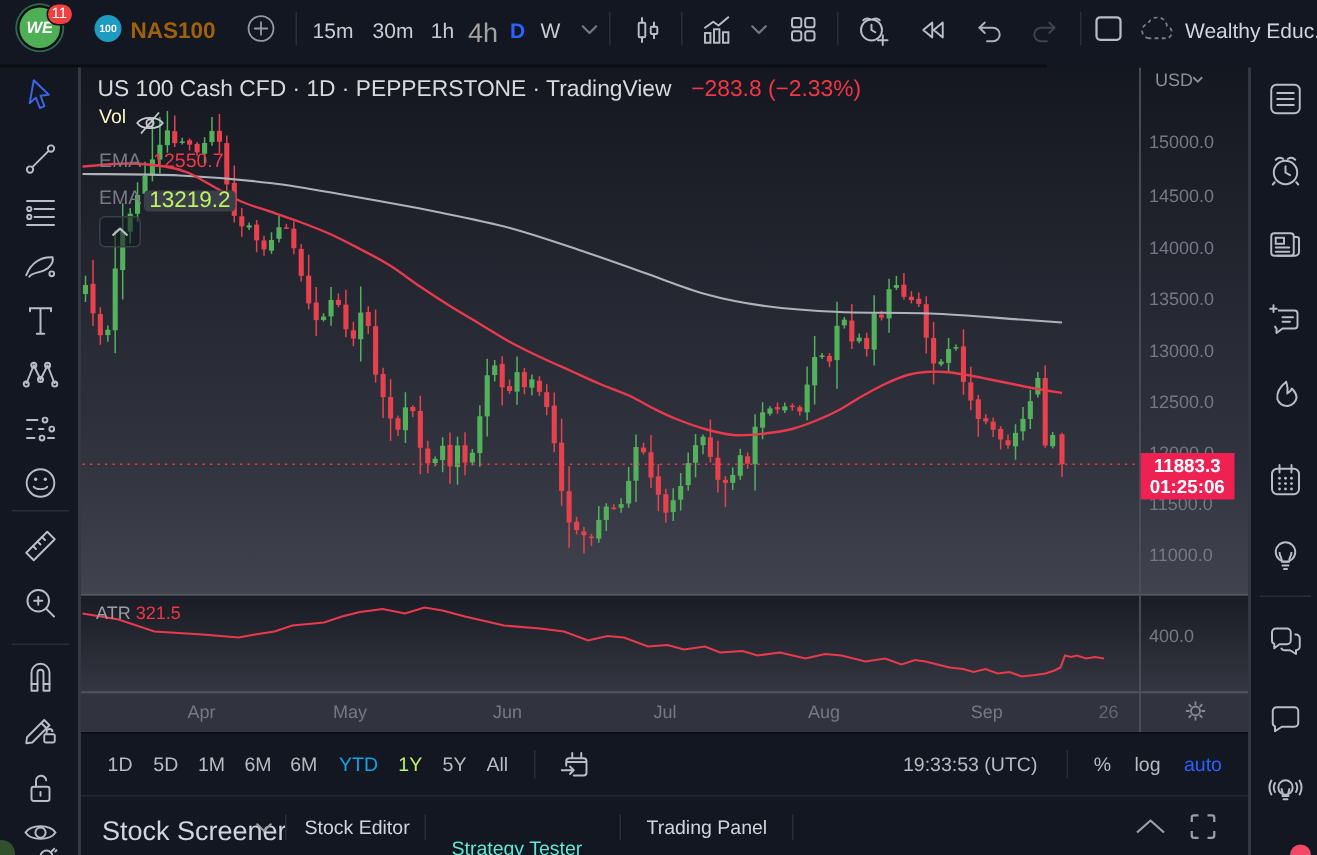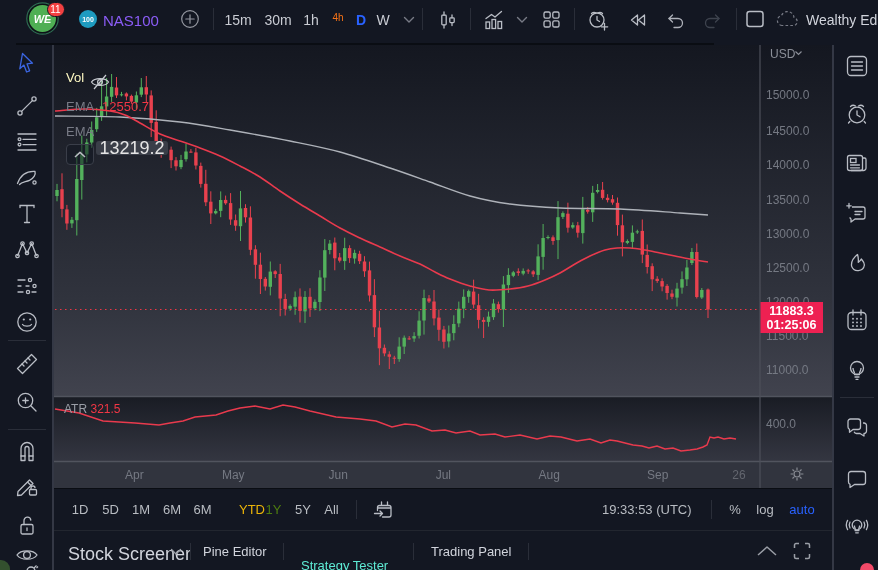--- a/index.html
+++ b/index.html
@@ -2,37 +2,37 @@
 <html><head><meta charset="utf-8"><style>
 *{margin:0;padding:0;box-sizing:border-box}
 html,body{width:878px;height:570px;background:#131722;font-family:"Liberation Sans",sans-serif;overflow:hidden}
 .abs{position:absolute}
 #page{position:relative;width:878px;height:570px}
 .ic{display:flex;align-items:center;justify-content:center}
 .vdiv{width:1px;background:#2a2e39}
 </style></head><body>
 <div id="page">
 
-<div class="abs" style="left:16px;top:0;width:698px;height:45px;background:#131722;border-bottom:2px solid #0a0d13">
+<div class="abs" style="left:0;top:0;width:698px;height:45px;background:#131722;border-bottom:2px solid #0a0d13">
       <div class="abs" style="left:13px;top:5px;width:27px;height:27px;border-radius:50%;background:#4faf54;box-shadow:0 0 0 1.6px #0d1117,0 0 0 2.8px #2e6b52"></div>
       <div class="abs" style="left:13px;top:5px;width:27px;height:27px;border-radius:50%;color:#fff;font-style:italic;font-weight:bold;font-size:11px;display:flex;align-items:center;justify-content:center">WE</div>
       <div class="abs" style="left:30.5px;top:2px;width:18px;height:15px;border-radius:8px;background:#f24041;border:1.5px solid #131722;color:#fff;font-size:10px;font-weight:normal;display:flex;align-items:center;justify-content:center">11</div>
       <div class="abs" style="left:63px;top:10px;width:18px;height:18px;border-radius:50%;background:#1e9bc0;color:#fff;font-size:7px;font-weight:bold;display:flex;align-items:center;justify-content:center">100</div>
-      <div class="abs" style="left:87px;top:12px;font-size:15px;font-weight:normal;color:#8b5cf6">NAS100</div>
+      <div class="abs" style="left:87px;top:12px;font-size:15px;font-weight:bold;color:#a16207">NAS100</div>
       <div class="abs ic" style="left:164px;top:9px">
         <svg width="20" height="20" viewBox="0 0 20 20" fill="none">
           <circle cx="10" cy="10" r="8.3" stroke="#9598a1" stroke-width="1.2" fill="none"></circle>
           <path d="M10 5.8 V14.2 M5.8 10 H14.2" stroke="#9598a1" stroke-width="1.2" stroke-linecap="round"></path>
         </svg>
       </div>
       <div class="abs vdiv" style="left:197px;top:8px;height:22px"></div>
       <div class="abs" style="left:222px;top:12px;transform:translateX(-50%);font-size:14px;font-weight:normal;color:#c9ccd3">15m</div>
       <div class="abs" style="left:262px;top:12px;transform:translateX(-50%);font-size:14px;font-weight:normal;color:#c9ccd3">30m</div>
       <div class="abs" style="left:295px;top:12px;transform:translateX(-50%);font-size:14px;font-weight:normal;color:#c9ccd3">1h</div>
-      <div class="abs" style="left:322px;top:12px;transform:translateX(-50%);font-size:10px;font-weight:normal;color:#f97316">4h</div>
+      <div class="abs" style="left:322px;top:12px;transform:translateX(-50%);font-size:18px;font-weight:normal;color:#a3a3a3">4h</div>
       <div class="abs" style="left:345px;top:12px;transform:translateX(-50%);font-size:14px;font-weight:bold;color:#2962ff">D</div>
       <div class="abs" style="left:367px;top:12px;transform:translateX(-50%);font-size:14px;font-weight:normal;color:#c9ccd3">W</div>
       <div class="abs ic" style="left:387px;top:16px">
         <svg width="12" height="8" viewBox="0 0 12 8" fill="none">
           <path d="M1.5 1.5 L6 6 L10.5 1.5" stroke="#787b86" stroke-width="1.4" fill="none" stroke-linecap="round" stroke-linejoin="round"></path>
         </svg>
       </div>
       <div class="abs vdiv" style="left:406px;top:8px;height:22px"></div>
       <div class="abs ic" style="left:422px;top:9px">
         <svg width="20" height="22" viewBox="0 0 20 22" fill="none">
@@ -468,44 +468,45 @@
       <text x="739" y="478.5" font-size="12" fill="#63666f" text-anchor="middle" font-family="Liberation Sans, sans-serif">26</text>
       <g stroke="#888b93" stroke-width="1.2" fill="none">
         <circle cx="797" cy="474" r="3"></circle>
         <path d="M797 467.6 V470 M797 478 V480.4 M790.6 474 H793 M801 474 H803.4 M792.5 469.5 L794.2 471.2 M799.8 476.8 L801.5 478.5 M801.5 469.5 L799.8 471.2 M794.2 476.8 L792.5 478.5"></path>
       </g>
       <rect x="760.5" y="302" width="62.5" height="31" fill="#ee2152"></rect>
       <text x="791.5" y="314.5" font-size="12.5" font-weight="bold" fill="#fff" text-anchor="middle" font-family="Liberation Sans, sans-serif">11883.3</text>
       <text x="791.5" y="328.5" font-size="12.5" font-weight="bold" fill="#fff" text-anchor="middle" font-family="Liberation Sans, sans-serif">01:25:06</text>
       <text x="64" y="412.5" font-size="12" fill="#9a9ea6" font-family="Liberation Sans, sans-serif">ATR <tspan fill="#f23645">321.5</tspan></text>
     </svg>
+<div class="abs" style="left:65px;top:51px;font-size:15.2px;color:#d7d9dd;white-space:nowrap">US 100 Cash CFD · 1D · PEPPERSTONE · TradingView <span style="color:#f23645;margin-left:9px">−283.8 (−2.33%)</span></div>
     <div class="abs" style="left:66px;top:70px;font-size:13px;color:#fef9c3">Vol</div>
     <div class="abs ic" style="left:89px;top:73px">
       <svg width="22" height="18" viewBox="0 0 22 18" fill="none">
         <path d="M2.5 9 C5.5 4.4 16.5 4.4 19.5 9 C16.5 13.6 5.5 13.6 2.5 9 Z" stroke="#c9ccd2" stroke-width="1.2" fill="none"></path>
         <circle cx="11" cy="9" r="2.4" stroke="#c9ccd2" stroke-width="1.2" fill="none"></circle>
         <path d="M17 2 L5 16" stroke="#c9ccd2" stroke-width="1.2"></path>
       </svg>
     </div>
     <div class="abs" style="left:66px;top:99px;font-size:13px;color:#787b86">EMA <span style="color:#f23645;margin-left:5px">12550.7</span></div>
     <div class="abs" style="left:66px;top:124px;font-size:13px;color:#787b86">EMA</div>
-    <div class="abs" style="left:96px;top:141px;background:#3a3e48;border-radius:3px;padding:0 3.5px;font-size:18px;line-height:14px;color:#e5e5e5">13219.2</div>
+    <div class="abs" style="left:96px;top:127px;background:#3a3e48;border-radius:3px;padding:0 3.5px;font-size:15px;line-height:14px;color:#bef264">13219.2</div>
     <div class="abs" style="left:66px;top:144px;width:28px;height:21px;border:1px solid #3a3e49;border-radius:4px;background:rgba(19,23,34,.55);display:flex;align-items:center;justify-content:center">
       <svg width="12" height="7" viewBox="0 0 12 7">
         <path d="M1 6 L6 1.4 L11 6" stroke="#b9bcc2" stroke-width="1.5" fill="none" stroke-linejoin="round"></path>
       </svg>
     </div>
 <div class="abs" style="left:54px;top:488px;width:778px;height:42px;background:#131722;border-top:1px solid #0a0d13">
       <div class="abs" style="left:26px;top:13px;transform:translateX(-50%);font-size:13px;color:#b8bcc2">1D</div>
       <div class="abs" style="left:56.5px;top:13px;transform:translateX(-50%);font-size:13px;color:#b8bcc2">5D</div>
       <div class="abs" style="left:87px;top:13px;transform:translateX(-50%);font-size:13px;color:#b8bcc2">1M</div>
       <div class="abs" style="left:118px;top:13px;transform:translateX(-50%);font-size:13px;color:#b8bcc2">6M</div>
       <div class="abs" style="left:148.5px;top:13px;transform:translateX(-50%);font-size:13px;color:#b8bcc2">6M</div>
-      <div class="abs" style="left:198px;top:13px;transform:translateX(-50%);font-size:13px;color:#eab308">YTD</div>
-      <div class="abs" style="left:219.5px;top:13px;transform:translateX(-50%);font-size:13px;color:#4d7c0f">1Y</div>
+      <div class="abs" style="left:185px;top:13px;transform:translateX(-50%);font-size:13px;color:#0ea5e9">YTD</div>
+      <div class="abs" style="left:219.5px;top:13px;transform:translateX(-50%);font-size:13px;color:#bef264">1Y</div>
       <div class="abs" style="left:249px;top:13px;transform:translateX(-50%);font-size:13px;color:#b8bcc2">5Y</div>
       <div class="abs" style="left:277.5px;top:13px;transform:translateX(-50%);font-size:13px;color:#b8bcc2">All</div>
       <div class="abs vdiv" style="left:302px;top:11px;height:19px"></div>
       <div class="abs ic" style="left:318px;top:10px">
         <svg width="22" height="20" viewBox="0 0 22 20" fill="none">
           <path d="M9.5 3 V5.5 M15.5 3 V5.5 M5.5 11.5 V8.5 a2 2 0 0 1 2 -2 H17 a2 2 0 0 1 2 2 V16 a2 2 0 0 1 -2 2 h-6.5 M5.5 9 H19" stroke="#b9bdc5" stroke-width="1.3" fill="none" stroke-linecap="round"></path>
           <path d="M2.5 14.5 H10.5 M8 12 L10.5 14.5 L8 17" stroke="#b9bdc5" stroke-width="1.3" fill="none" stroke-linecap="round" stroke-linejoin="round"></path>
         </svg>
       </div>
       <div class="abs" style="left:548px;top:13px;font-size:13px;color:#b8bcc2">19:33:53 (UTC)</div>
@@ -518,21 +519,21 @@
       <div class="abs" style="left:14px;top:13px;font-size:18px;color:#d1d4dc">Stock Screener</div>
       <div class="abs ic" style="left:116px;top:17px">
         <svg width="12" height="8" viewBox="0 0 12 8" fill="none">
           <path d="M1.5 1.5 L6 6 L10.5 1.5" stroke="#9a9ea6" stroke-width="1.4" fill="none" stroke-linecap="round" stroke-linejoin="round"></path>
         </svg>
       </div>
       <div class="abs vdiv" style="left:135.5px;top:12px;height:17px"></div>
       <div class="abs vdiv" style="left:229px;top:12px;height:17px"></div>
       <div class="abs vdiv" style="left:358.5px;top:12px;height:17px"></div>
       <div class="abs vdiv" style="left:474px;top:12px;height:17px"></div>
-      <div class="abs" style="left:149px;top:13px;font-size:13px;color:#d1d4dc">Pine Editor</div>
+      <div class="abs" style="left:149px;top:13px;font-size:13px;color:#d1d4dc">Stock Editor</div>
       <div class="abs" style="left:247px;top:27px;font-size:13px;color:#5eead4">Strategy Tester</div>
       <div class="abs" style="left:377px;top:13px;font-size:13px;color:#d1d4dc">Trading Panel</div>
       <div class="abs ic" style="left:702px;top:14px">
         <svg width="22" height="12" viewBox="0 0 22 12" fill="none">
           <path d="M2 10 L11 2 L20 10" stroke="#9a9ea6" stroke-width="1.5" fill="none" stroke-linejoin="round"></path>
         </svg>
       </div>
       <div class="abs ic" style="left:739px;top:11px">
         <svg width="18" height="18" viewBox="0 0 18 18" fill="none">
           <path d="M1.5 6 V3 a1.5 1.5 0 0 1 1.5 -1.5 h3 M12 1.5 h3 A1.5 1.5 0 0 1 16.5 3 v3 M16.5 12 v3 a1.5 1.5 0 0 1 -1.5 1.5 h-3 M6 16.5 H3 A1.5 1.5 0 0 1 1.5 15 v-3" stroke="#9a9ea6" stroke-width="1.5" fill="none"></path>

